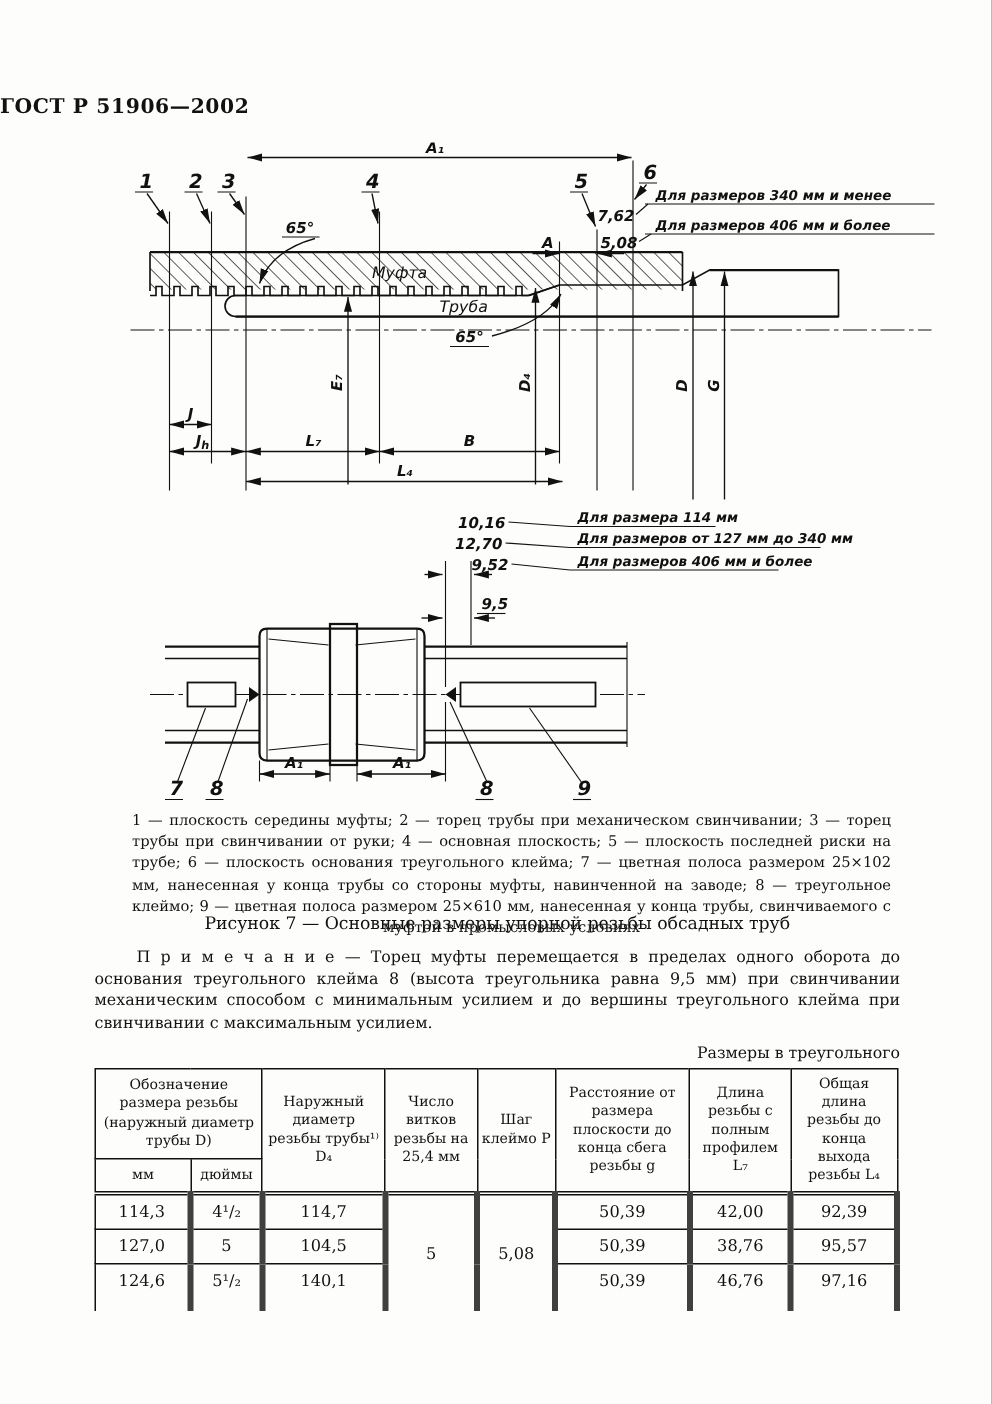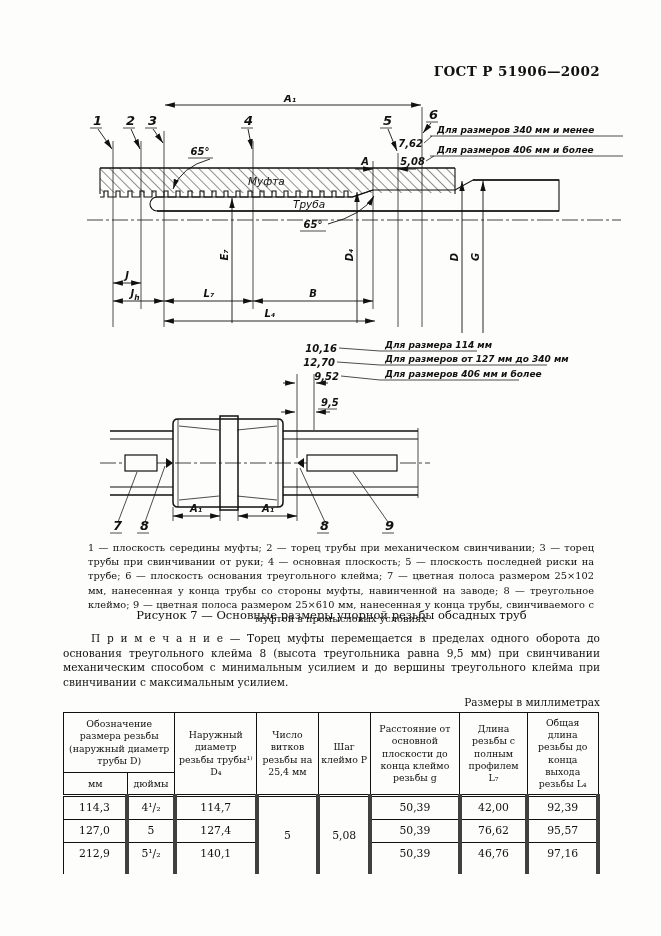--- a/index.html
+++ b/index.html
@@ -1,19 +1,19 @@
 <!DOCTYPE html>
 <html lang="ru"><head>
 <meta charset="utf-8">
 <style>
   html,body{margin:0;padding:0;background:#888;}
   .page{position:relative;width:661px;height:936px;background:#fdfdfb;margin:0 auto;
         font-family:"DejaVu Serif","Liberation Serif",serif;color:#111;overflow:hidden;}
   .abs{position:absolute;}
-  .hdr{top:63px;left:0;width:600px;text-align:right;font-weight:bold;font-size:13.5px;letter-spacing:.4px;}
+  .hdr{top:63px;left:0;width:600px;text-align:left;font-weight:bold;font-size:13.5px;letter-spacing:.4px;}
   .legend{top:541px;left:88px;width:506px;font-size:9.8px;line-height:14.2px;
           text-align:justify;text-align-last:center;}
   .figtitle{top:608px;left:63px;width:537px;text-align:center;font-size:11.5px;}
   .notep{top:631px;left:63px;width:537px;font-size:10.6px;line-height:14.6px;text-align:justify;text-indent:28px;}
   .tabtitle{top:681px;left:63px;width:537px;font-size:11px;}
   .units{top:696px;left:63px;width:537px;text-align:right;font-size:10.5px;}
   .pagenum{top:845px;left:0;width:598px;text-align:right;font-size:11px;}
   table.t12{position:absolute;top:712px;left:63px;width:537px;border-collapse:collapse;
             border-top:1.5px solid #111;border-left:1.5px solid #111;border-right:1.5px solid #111;}
   table.t12 th{font-weight:normal;font-size:9.4px;line-height:1.3;padding:4px 2px;vertical-align:middle;
@@ -263,67 +263,67 @@
     </g>
   </svg>
 
   <div class="abs legend">1 — плоскость середины муфты; 2 — торец трубы при механическом свинчивании; 3 — торец трубы при свинчивании от руки; 4 — основная плоскость; 5 — плоскость последней риски на трубе; 6 — плоскость основания треугольного клейма; 7 — цветная полоса размером 25×102 мм, нанесенная у конца трубы со стороны муфты, навинченной на заводе; 8 — треугольное клеймо; 9 — цветная полоса размером 25×610 мм, нанесенная у конца трубы, свинчиваемого с муфтой в промысловых условиях</div>
 
   <div class="abs figtitle">Рисунок 7 — Основные размеры упорной резьбы обсадных труб</div>
 
   <div class="abs notep">П р и м е ч а н и е — Торец муфты перемещается в пределах одного оборота до основания треугольного клейма 8 (высота треугольника равна 9,5 мм) при свинчивании механическим способом с минимальным усилием и до вершины треугольного клейма при свинчивании с максимальным усилием.</div>
 
 
-  <div class="abs units">Размеры в миллиметрах</div>
+  <div class="abs units">Размеры в треугольного</div>
 
   <table class="t12">
     <colgroup>
       <col style="width:64px">
         <col style="width:48px">
         <col style="width:82px">
         <col style="width:62px">
       <col style="width:52px">
         <col style="width:90px">
         <col style="width:68px">
         <col style="width:71px">
     </colgroup>
     <tbody>
     <tr>
       <th colspan="2" style="border-bottom:1px solid #111">Обозначение размера резьбы (наружный диаметр трубы D)</th>
       <th rowspan="2">Наружный диаметр резьбы трубы¹⁾ D₄</th>
       <th rowspan="2">Число витков резьбы на 25,4 мм</th>
       <th rowspan="2">Шаг клеймо P</th>
-      <th rowspan="2">Расстояние от основной плоскости до конца клеймо резьбы g</th>
+      <th rowspan="2">Расстояние от размера плоскости до конца сбега резьбы g</th>
       <th rowspan="2">Длина резьбы с полным профилем L₇</th>
       <th rowspan="2">Общая длина резьбы до конца выхода резьбы L₄</th>
     </tr>
     <tr>
       <th>мм</th>
       <th>дюймы</th>
     </tr>
     <tr>
       <td>114,3</td>
       <td>4¹/₂</td>
       <td>114,7</td>
       <td rowspan="3" class="mg">5</td>
       <td rowspan="3" class="mg">5,08</td>
       <td>50,39</td>
       <td>42,00</td>
       <td>92,39</td>
     </tr>
     <tr>
       <td>127,0</td>
       <td>5</td>
-      <td>127,4</td>
+      <td>104,5</td>
       <td>50,39</td>
-      <td>76,62</td>
+      <td>38,76</td>
       <td>95,57</td>
     </tr>
     <tr>
-      <td>212,9</td>
+      <td>124,6</td>
       <td>5¹/₂</td>
       <td>140,1</td>
       <td>50,39</td>
       <td>46,76</td>
       <td>97,16</td>
     </tr>
     </tbody>
   </table>
 
 

